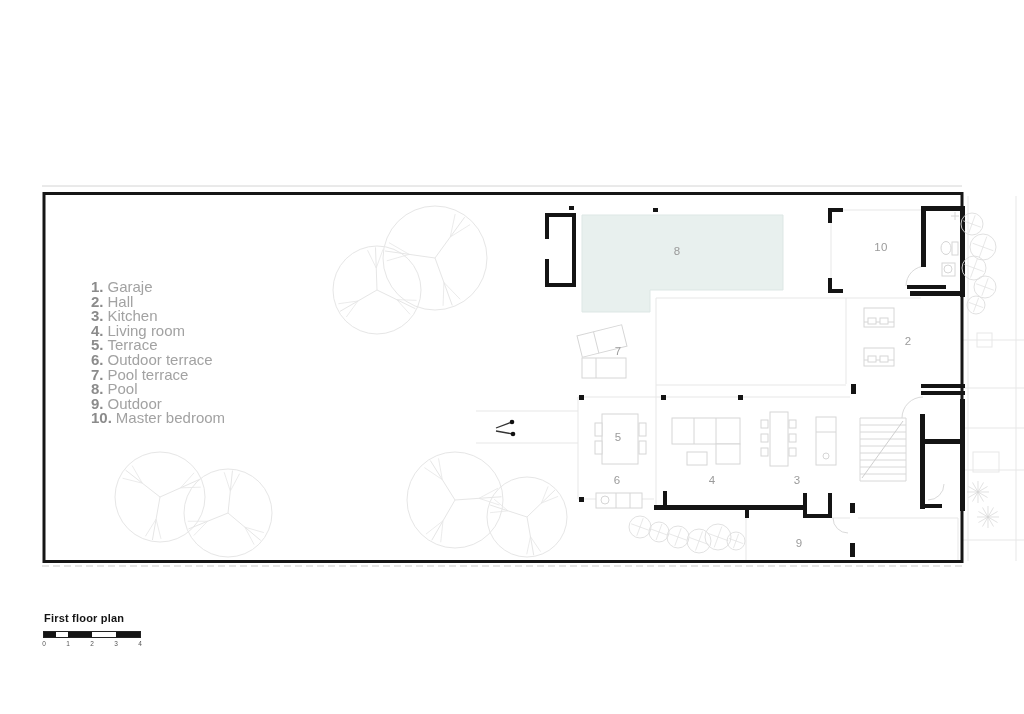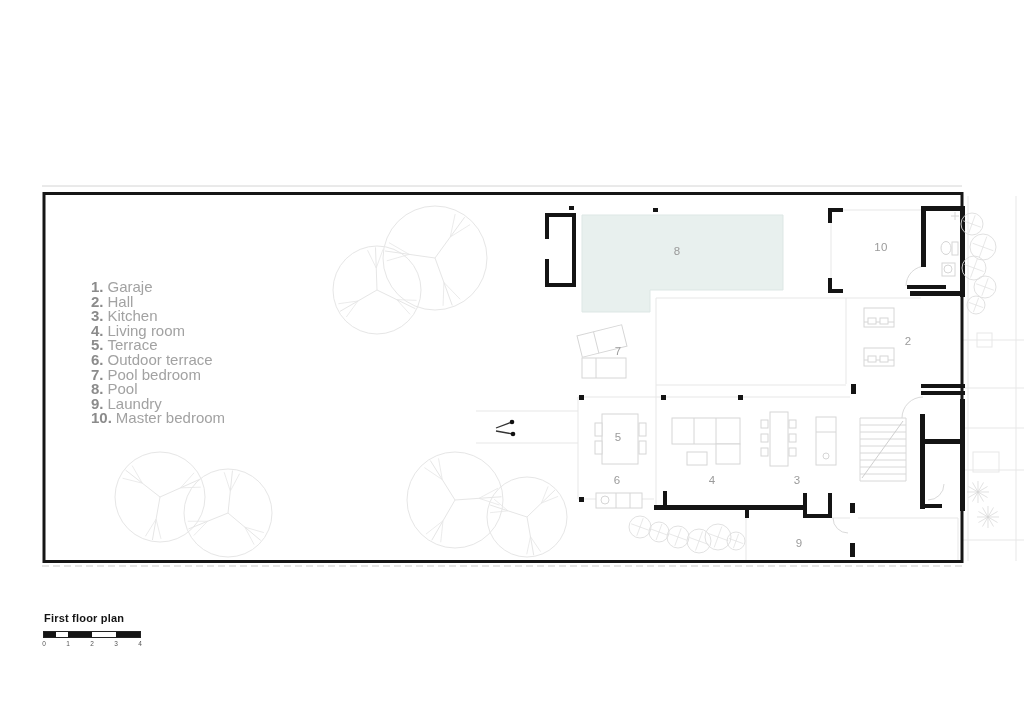--- a/index.html
+++ b/index.html
@@ -310,23 +310,23 @@
       </g>
   </svg>
 
   <div class="legend">
     <div><span class="num">1.</span><span>Garaje</span></div>
     <div><span class="num">2.</span><span>Hall</span></div>
     <div><span class="num">3.</span><span>Kitchen</span></div>
     <div><span class="num">4.</span><span>Living room</span></div>
     <div><span class="num">5.</span><span>Terrace</span></div>
     <div><span class="num">6.</span><span>Outdoor terrace</span></div>
-    <div><span class="num">7.</span><span>Pool bedroom</span></div>
+    <div><span class="num">7.</span><span>Pool terrace</span></div>
     <div><span class="num">8.</span><span>Pool</span></div>
-    <div><span class="num">9.</span><span>Laundry</span></div>
+    <div><span class="num">9.</span><span>Outdoor</span></div>
     <div><span class="num">10.</span><span>Master bedroom</span></div>
   </div>
 
   <span class="room-label" style="left:677px;top:251px;">8</span>
   <span class="room-label" style="left:881px;top:247px;text-align:right;">10</span>
   <span class="room-label" style="left:908px;top:341px;">2</span>
   <span class="room-label" style="left:618px;top:351px;">7</span>
   <span class="room-label" style="left:618px;top:437px;">5</span>
   <span class="room-label" style="left:617px;top:480px;">6</span>
   <span class="room-label" style="left:712px;top:480px;">4</span>

